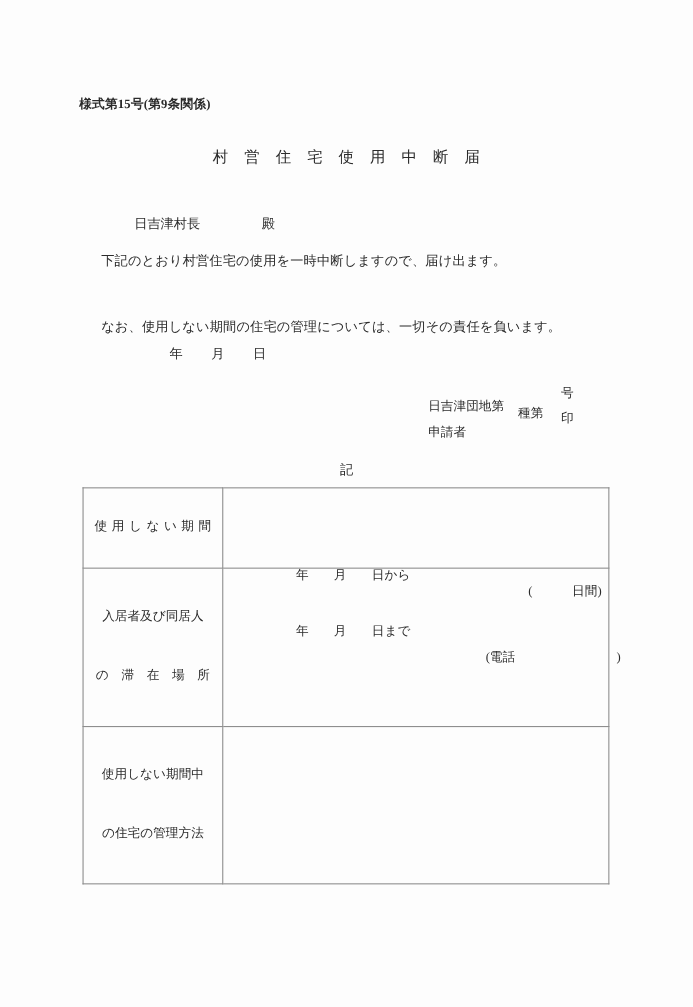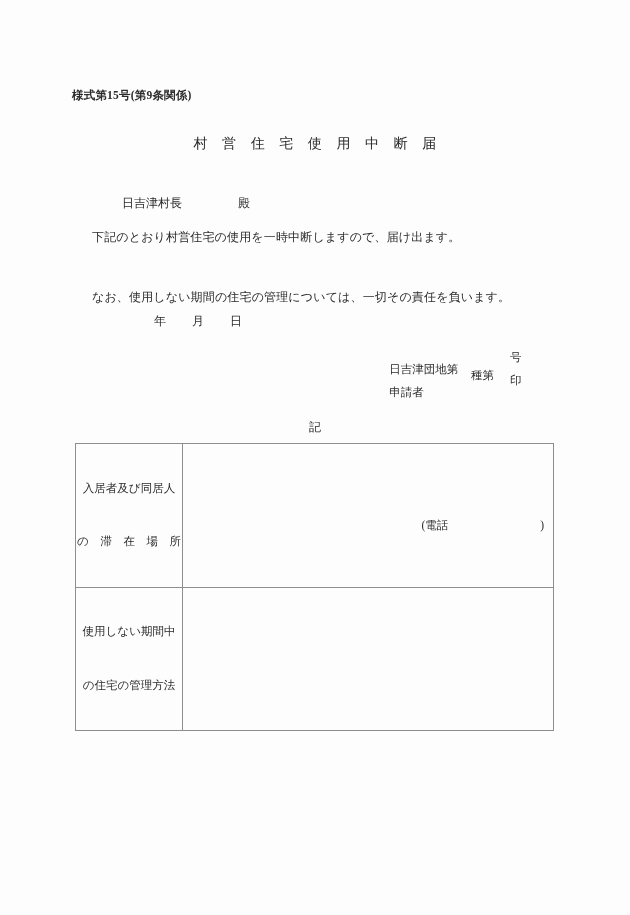--- a/index.html
+++ b/index.html
@@ -213,20 +213,34 @@
       <span>申請者</span>
       <span class="right-mark">印</span>
     </div>
   </div>
 
   <div class="abs ki-mark">記</div>
 
   <table class="form-table">
     <tbody>
 
+      <tr class="r-period">
+        <td class="label-cell justify">使 用 し な い 期 間</td>
+        <td class="value-cell">
+          <div class="period-wrap">
+            <div class="period-dates">
+              <span class="dline">年　　月　　日から</span>
+              <span class="dline">年　　月　　日まで</span>
+            </div>
+            <div class="period-days">
+              <span>(</span><span class="daygap"></span><span>日間)</span>
+            </div>
+          </div>
+        </td>
+      </tr>
 
 
       <tr class="r-place">
         <td class="label-cell">
           <span class="lbl-line">入居者及び同居人</span>
           <span class="lbl-line">の　滞　在　場　所</span>
         </td>
         <td class="value-cell">
           <div class="tel-field">
             <span>(電話</span><span class="telgap"></span><span>)</span>

